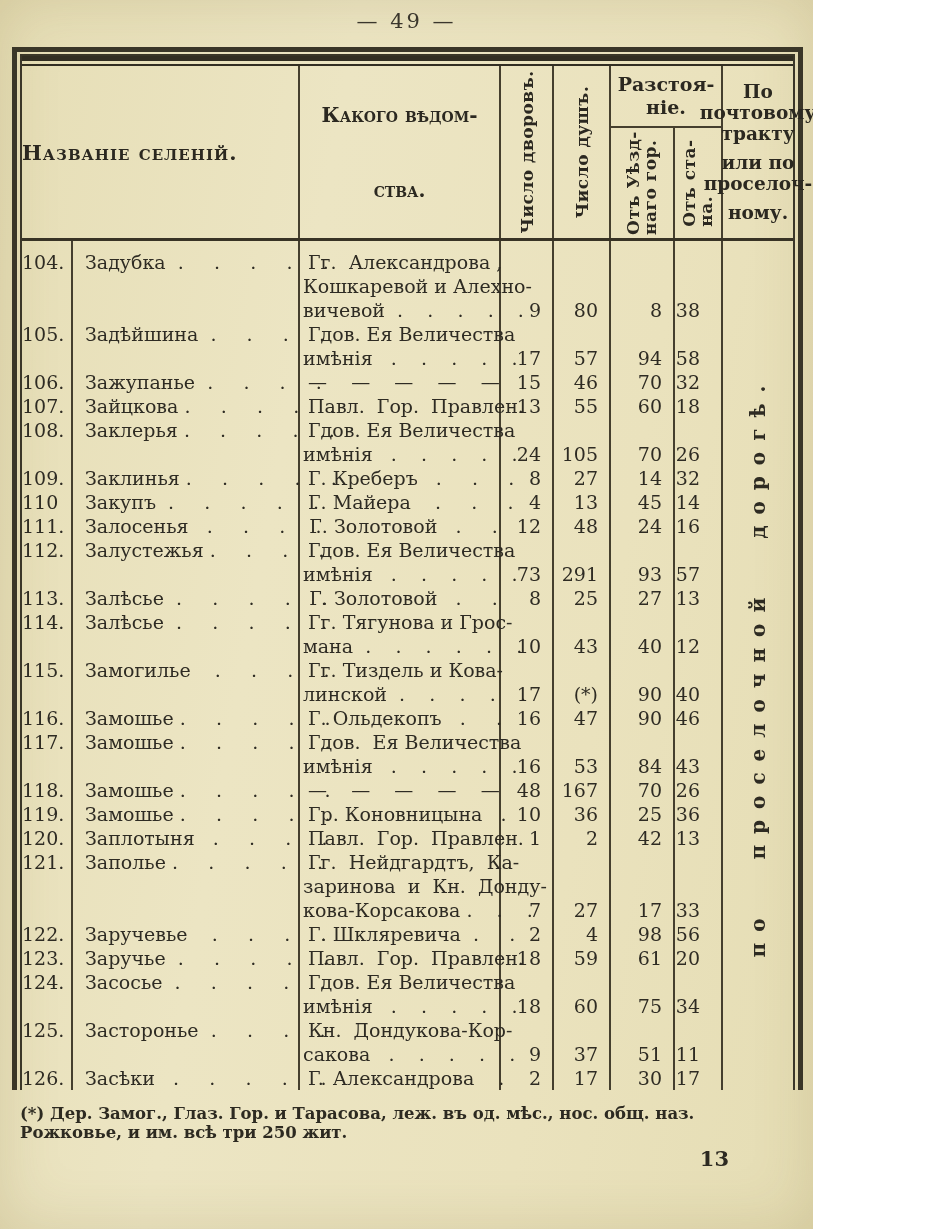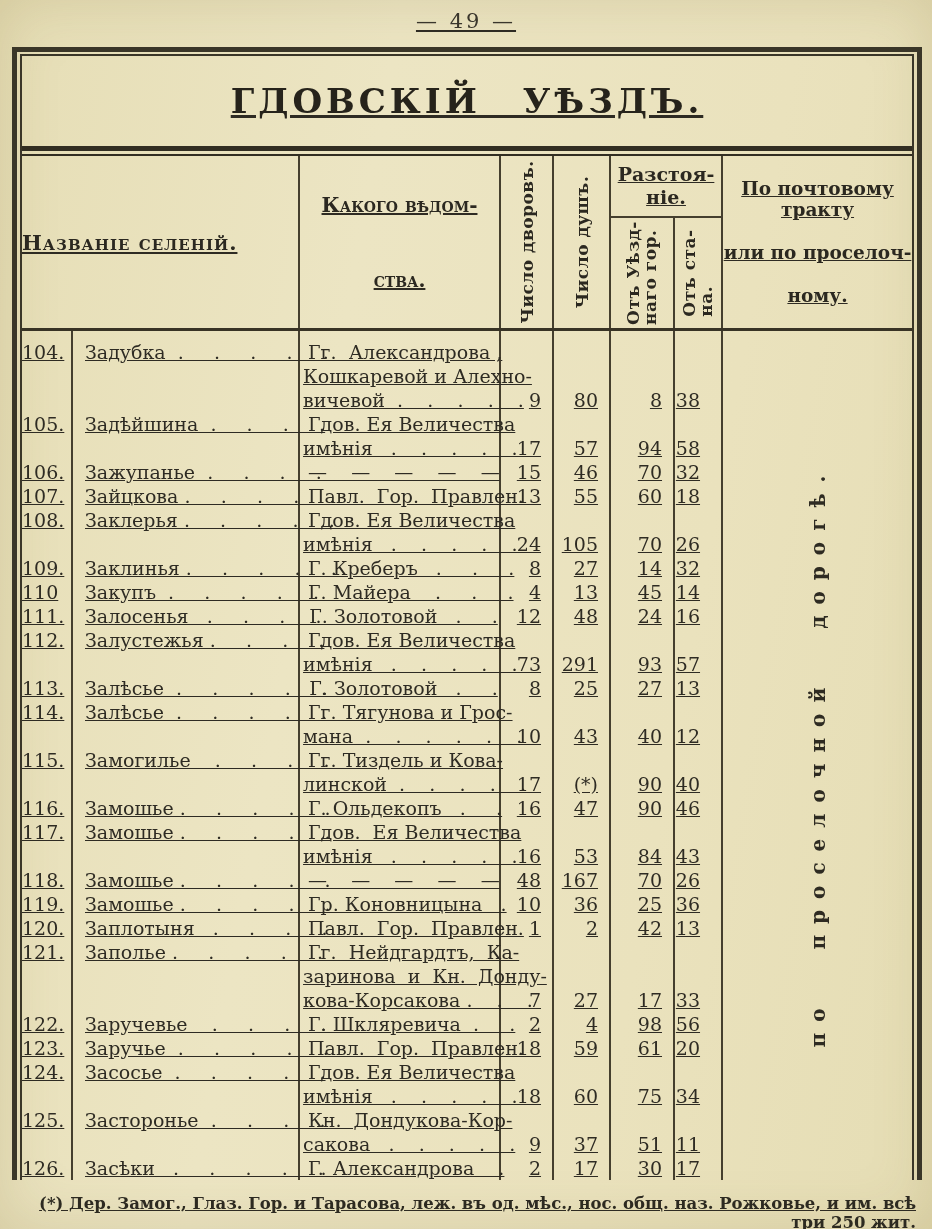--- a/index.html
+++ b/index.html
@@ -1,20 +1,20 @@
 <!DOCTYPE html>
 <html><head>
 <meta charset="utf-8">
 <style>
   html,body { margin:0; padding:0; }
   .page {
-    width:932px; height:1229px; position:relative; overflow:hidden;
+    width:813px; height:1229px; position:relative; overflow:hidden;
     background:linear-gradient(100deg,#e6deb6 0%, #ece5c3 35%, #eae2bd 70%, #e5ddb4 100%);
     box-shadow:inset 0 0 60px rgba(120,100,40,.18);
-    font-family:"DejaVu Serif", serif; color:#2e2b23;text-decoration:underline;
+    font-family:"DejaVu Serif", serif; color:#2e2b23;
   }
   .pageno-top { text-align:center; padding-top:9px; font-size:21px; letter-spacing:3px; color:#3a362c; }
   .frame { margin:14px 10px 0 12px; border:5px solid #3a3628; border-bottom:none; padding:2px 3px 0 3px; }
   .frame-inner { border:2px solid #3a3628; border-bottom:none; }
   .title-block { height:90px; display:flex; align-items:center; justify-content:center; }
   .title-block h1 { margin:0; font-size:34px; font-weight:bold; letter-spacing:4px; word-spacing:26px; color:#26231b; }
   .double-rule { border-top:5px solid #322e22; border-bottom:2px solid #322e22; height:3px; }
 
   table.main { width:100%; border-collapse:collapse; table-layout:fixed; }
   th, td { border-left:2px solid #453f2e; padding:0; font-weight:normal; }
@@ -42,35 +42,32 @@
   td.v { vertical-align:bottom; text-align:right; padding-right:11px; }
   td.v.stan { padding-right:21px; }
   tbody tr:first-child td { padding-top:9px; }
   td.route-cell { position:relative; }
   .vrot-route {
     position:absolute; left:50%; top:50%;
     transform:translate(-50%,-50%) rotate(-90deg);
     white-space:nowrap; font-size:20px; font-weight:bold;
     letter-spacing:11px; word-spacing:30px; color:#2e2b22;
   }
-  .footnote { margin:14px 16px 0 12px; font-size:16.5px; font-weight:bold; color:#2d2a21;text-align:right; }
+  .footnote { margin:14px 16px 0 20px; font-size:16.5px; font-weight:bold; color:#2d2a21; }
   .pageno-bottom { text-align:right; padding:4px 84px 0 0; font-size:21px; font-weight:bold; color:#2d2a21; }
 </style>
 </head>
 <body>
 
 <div class="page">
   <div class="pageno-top">—  49  —</div>
 
   <div class="frame">
     <div class="frame-inner">
 
-      <div class="title-block">
-        <h1>ГДОВСКІЙ  УѢЗДЪ.</h1>
-      </div>
       <div class="double-rule"></div>
 
       <table class="main">
         <colgroup>
           <col style="width:50px">
             <col style="width:227px">
             <col style="width:201px">
           <col style="width:53px">
             <col style="width:57px">
             <col style="width:64px">

